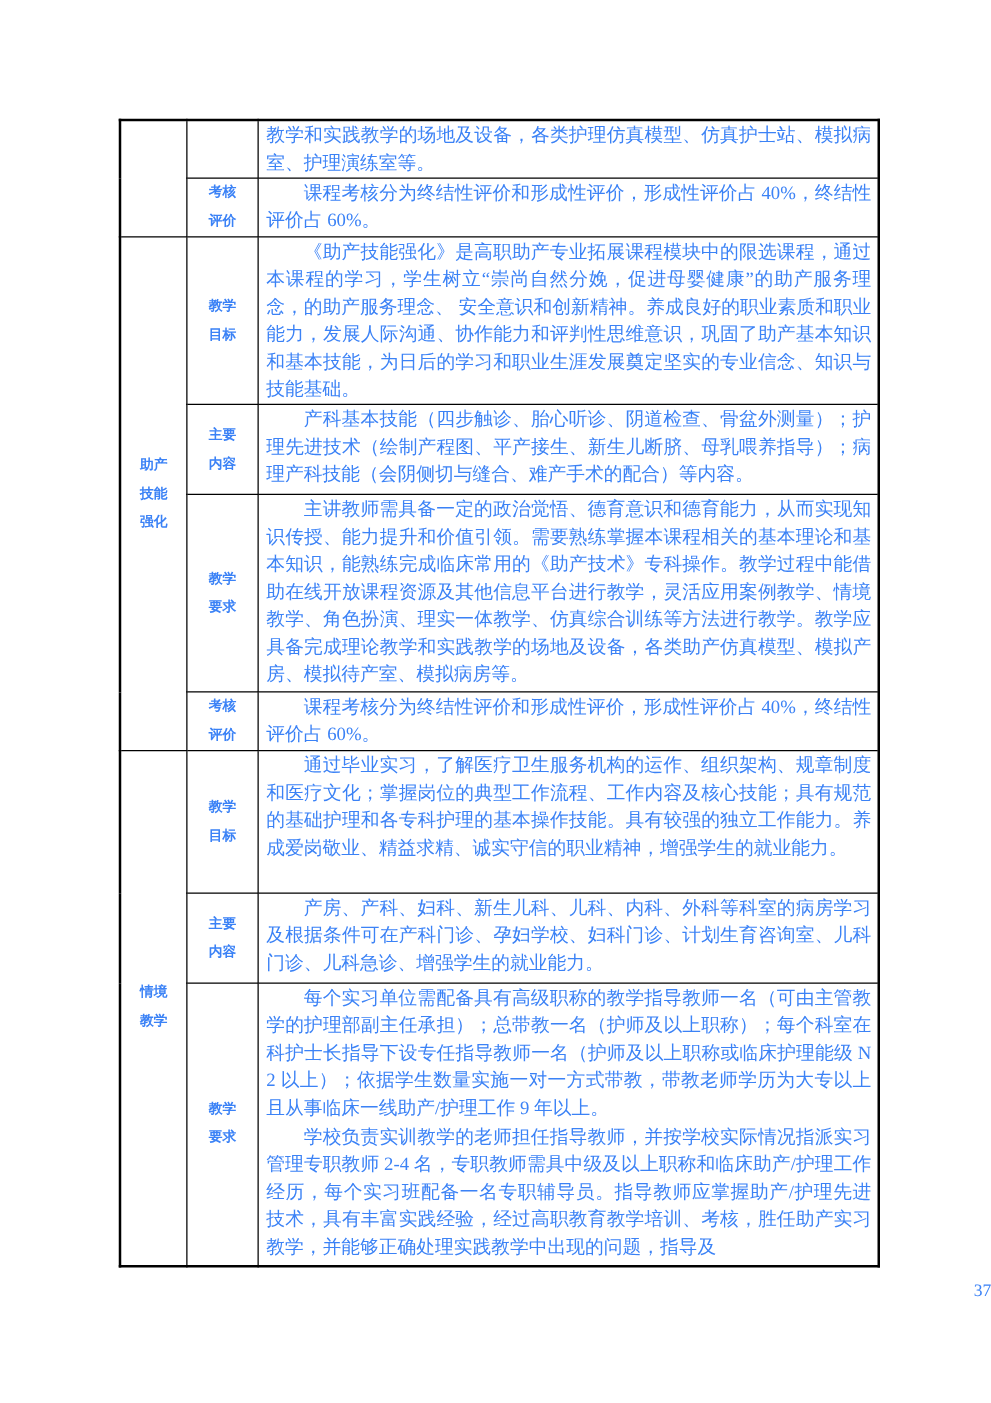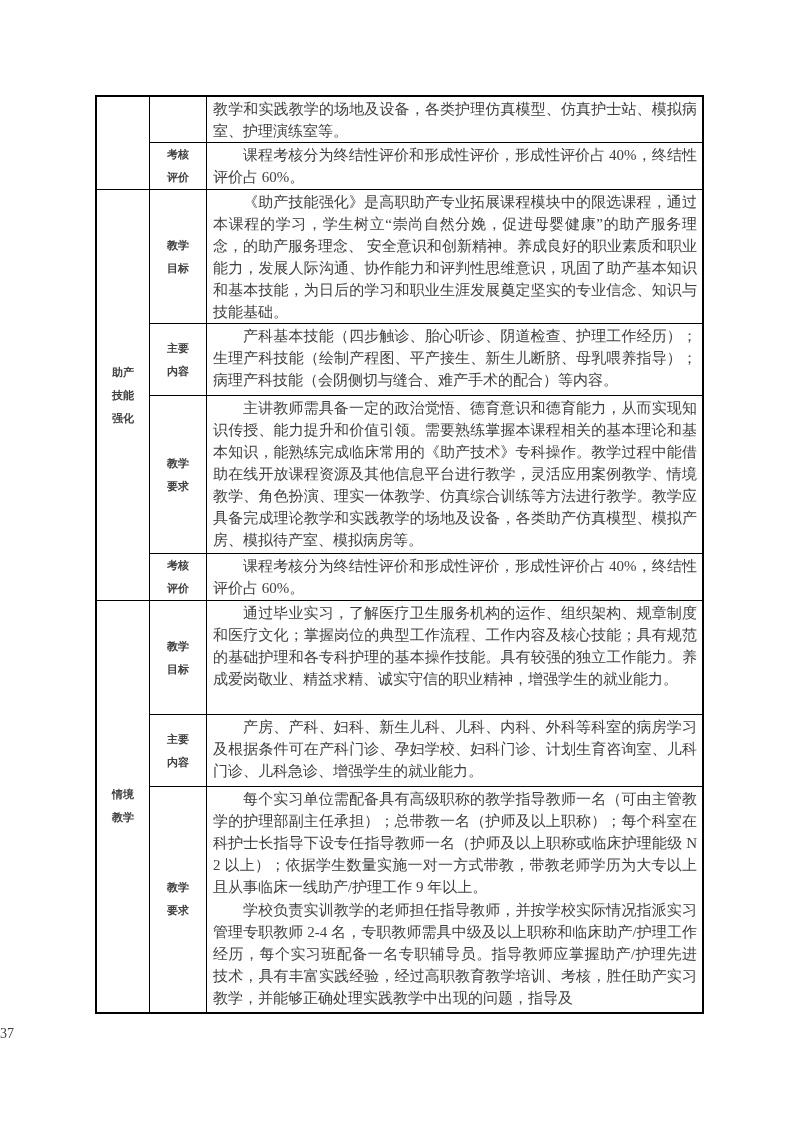--- a/index.html
+++ b/index.html
@@ -6,21 +6,21 @@
     margin: 0;
     padding: 0;
     background: #ffffff;
   }
   .page {
     position: relative;
     width: 793px;
     height: 1122px;
     background: #ffffff;
     font-family: "Liberation Serif", "DejaVu Serif", serif;
-    color: #404040;
+    color: #3b82f6;
     overflow: hidden;
   }
   table.course-table {
     position: absolute;
     left: 95px;
     top: 95px;
     width: 603px;
     border-collapse: collapse;
     table-layout: fixed;
     border: 2px solid #000000;
@@ -52,21 +52,21 @@
     text-indent: 2em;
     word-break: break-all;
   }
   td.col-content .para.no-indent { text-indent: 0; }
 
   .page-number {
     position: absolute;
     left: 0;
     top: 1026px;
     width: 793px;
-    text-align: left;
+    text-align: right;
     font-size: 14px;
     line-height: 16px;
   }
 </style>
 </head>
 <body>
 
 <div class="page">
 
   <table class="course-table">
@@ -101,21 +101,21 @@
       </td>
       <td class="col-content">
         <p class="para">《助产技能强化》是高职助产专业拓展课程模块中的限选课程，通过本课程的学习，学生树立“崇尚自然分娩，促进母婴健康”的助产服务理念，的助产服务理念、 安全意识和创新精神。养成良好的职业素质和职业能力，发展人际沟通、协作能力和评判性思维意识，巩固了助产基本知识和基本技能，为日后的学习和职业生涯发展奠定坚实的专业信念、知识与技能基础。</p>
       </td>
     </tr>
     <tr style="height:72px;">
       <td class="col-label">
         <div class="cell-label">主要内容</div>
       </td>
       <td class="col-content">
-        <p class="para">产科基本技能（四步触诊、胎心听诊、阴道检查、护理工作经历）；生理产科技能（绘制产程图、平产接生、新生儿断脐、母乳喂养指导）；病理产科技能（会阴侧切与缝合、难产手术的配合）等内容。</p>
+        <p class="para">产科基本技能（四步触诊、胎心听诊、阴道检查、骨盆外测量）；护理先进技术（绘制产程图、平产接生、新生儿断脐、母乳喂养指导）；病理产科技能（会阴侧切与缝合、难产手术的配合）等内容。</p>
       </td>
     </tr>
     <tr style="height:158px;">
       <td class="col-label">
         <div class="cell-label">教学要求</div>
       </td>
       <td class="col-content">
         <p class="para">主讲教师需具备一定的政治觉悟、德育意识和德育能力，从而实现知识传授、能力提升和价值引领。需要熟练掌握本课程相关的基本理论和基本知识，能熟练完成临床常用的《助产技术》专科操作。教学过程中能借助在线开放课程资源及其他信息平台进行教学，灵活应用案例教学、情境教学、角色扮演、理实一体教学、仿真综合训练等方法进行教学。教学应具备完成理论教学和实践教学的场地及设备，各类助产仿真模型、模拟产房、模拟待产室、模拟病房等。</p>
       </td>
     </tr>

